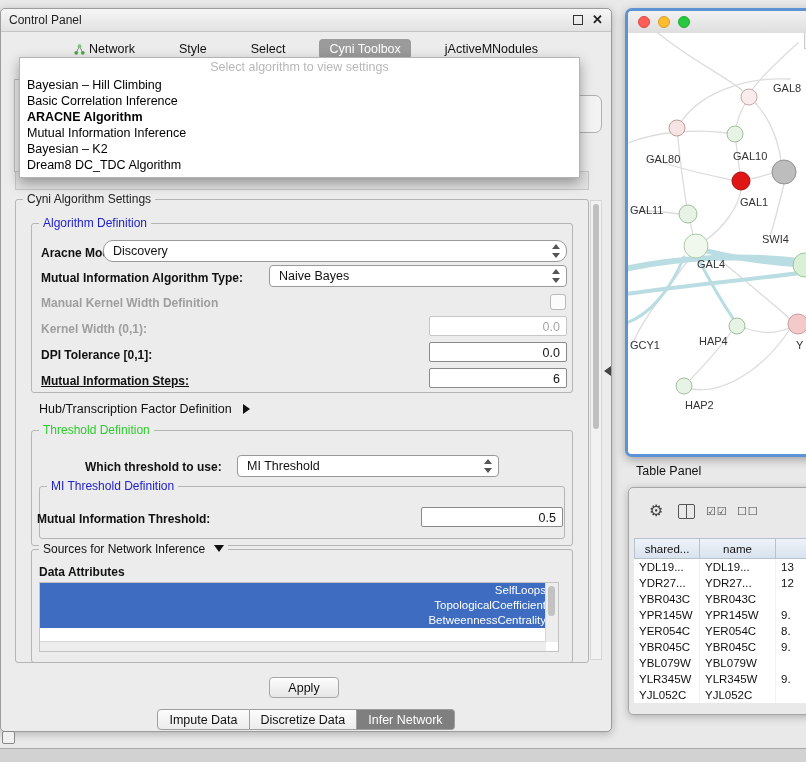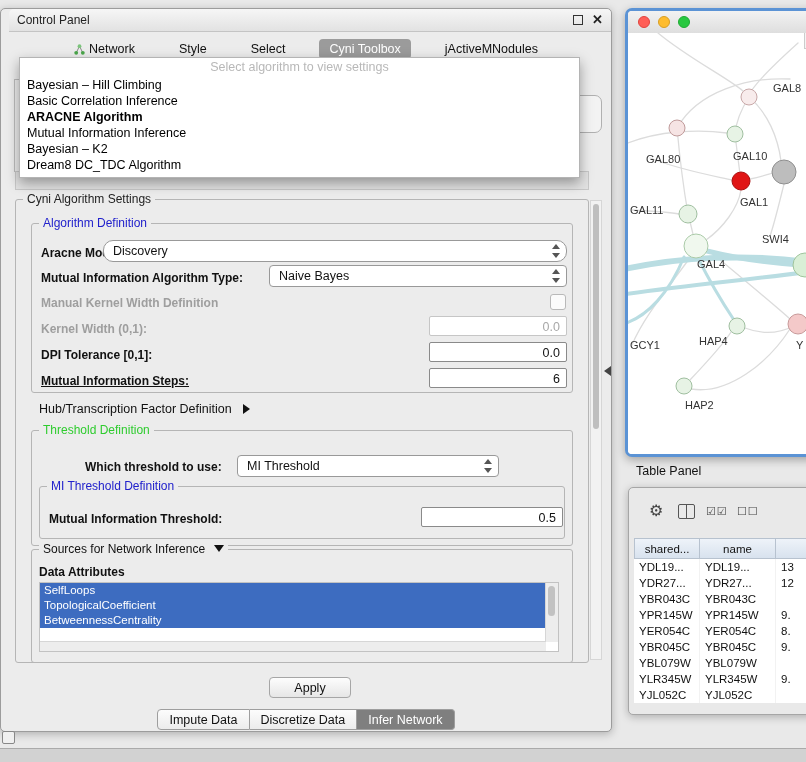--- a/index.html
+++ b/index.html
@@ -2,21 +2,21 @@
 <html><head>
 <meta charset="utf-8">
 <style>
   html,body{margin:0;padding:0;}
   body{width:806px;height:762px;overflow:hidden;font-family:"Liberation Sans",sans-serif;background:#e9e9e9;}
   #root{position:relative;width:806px;height:762px;overflow:hidden;}
 
   
   .cp-window{position:absolute;left:0;top:8px;width:610px;height:722px;background:#ececec;
     border:1px solid #9c9c9c;border-radius:5px;box-shadow:0 2px 8px rgba(0,0,0,.25);}
-  .cp-titlebar{position:absolute;left:8px;top:0;right:0;height:22px;
+  .cp-titlebar{position:absolute;left:0;top:0;right:0;height:22px;
     background:linear-gradient(#f6f6f6,#e2e2e2);border-bottom:1px solid #c4c4c4;border-radius:5px 5px 0 0;text-decoration:underline;}
   .cp-title{position:absolute;left:8px;top:0;line-height:22px;font-size:12px;color:#222;}
   .winbtns{position:absolute;right:8px;top:0;height:22px;display:flex;align-items:center;gap:9px;}
   .btn-restore{width:8px;height:8px;border:1.5px solid #333;background:transparent;}
   .btn-close{font-size:13px;font-weight:bold;color:#222;line-height:22px;}
 
   
   .tabs-row{position:absolute;left:0;right:0;top:29px;height:22px;display:flex;justify-content:center;align-items:center;font-size:12.5px;gap:24px;}
   .tab{padding:3px 10px;color:#111;display:flex;align-items:center;white-space:nowrap;}
   .tab.selected{background:#9b9b9b;color:#fff;border-radius:4px;}
@@ -57,30 +57,30 @@
 
   .tri-right{display:inline-block;width:0;height:0;border-top:5px solid transparent;border-bottom:5px solid transparent;border-left:7px solid #111;margin-left:8px;vertical-align:-1px;}
   .tri-down{display:inline-block;width:0;height:0;border-left:5px solid transparent;border-right:5px solid transparent;border-top:7px solid #111;margin-left:6px;vertical-align:1px;}
 
   .hub-row{position:absolute;left:38px;top:393px;font-size:12.5px;color:#111;white-space:nowrap;}
   .src-title-row{position:absolute;left:38px;top:533px;background:#ececec;padding:0 4px;font-size:12px;z-index:2;white-space:nowrap;color:#111;}
 
   
   .attr-list{position:absolute;left:38px;top:573px;width:520px;height:70px;background:#fff;border:1px solid #c2c2c2;box-sizing:border-box;}
   .attr-items{position:absolute;left:0;top:0;right:12px;bottom:9px;overflow:hidden;}
-  .attr-item{height:15px;line-height:15px;font-size:11.5px;color:#fff;background:#3d6cc0;padding-left:4px;}
+  .attr-item{height:15px;line-height:15px;font-size:11.5px;color:#fff;background:#3d6cc0;padding-left:4px;text-align:right;}
   .attr-vscroll{position:absolute;right:0;top:0;width:12px;bottom:9px;background:#ededed;border-left:1px solid #d6d6d6;}
   .attr-vthumb{position:absolute;left:2px;top:3px;width:7px;height:30px;background:#c2c2c2;border-radius:4px;}
   .attr-hscroll{position:absolute;left:0;right:12px;bottom:0;height:9px;background:#ededed;border-top:1px solid #d6d6d6;}
 
   
   .v-scrollbar{position:absolute;left:589px;top:191px;width:12px;height:460px;background:#f2f2f2;border:1px solid #d6d6d6;box-sizing:border-box;}
   .v-thumb{position:absolute;left:2px;top:3px;width:6px;height:225px;background:#bfbfbf;border-radius:4px;}
 
-  .apply-btn{position:absolute;left:268px;top:668px;width:82px;height:21px;line-height:20px;text-align:center;
+  .apply-btn{position:absolute;left:268px;top:668px;width:70px;height:21px;line-height:20px;text-align:center;
     font-size:12.5px;color:#111;background:linear-gradient(#fdfdfd,#e6e6e6);border:1px solid #a6a6a6;border-radius:4px;box-sizing:border-box;}
 
   .bottom-tabs{position:absolute;left:0;right:0;top:700px;display:flex;justify-content:center;}
   .btab{height:21px;line-height:21px;padding:0 11px;font-size:12.5px;background:linear-gradient(#fcfcfc,#ececec);
     border:1px solid #9e9e9e;border-left:none;color:#111;box-sizing:border-box;}
   .btab:first-child{border-left:1px solid #9e9e9e;border-radius:4px 0 0 4px;}
   .btab:last-child{border-radius:0 4px 4px 0;}
   .btab.selected{background:#7f7f7f;color:#fff;}
 
   .divider-arrow{position:absolute;left:604px;top:366px;width:0;height:0;
@@ -222,21 +222,21 @@
 
     <div class="lbl" style="left:84px;top:451px;">Which threshold to use:</div>
     <div class="combo" style="left:236px;top:446px;width:262px;">
       <span>MI Threshold</span>
       <span class="stepper"></span>
     </div>
 
     <div class="group" style="left:38px;top:477px;width:524px;height:51px;"></div>
     <div class="group-title t-blue" style="left:46px;top:470px;">MI Threshold Definition</div>
 
-    <div class="lbl" style="left:48px;top:503px;">Mutual Information Threshold:</div>
+    <div class="lbl" style="left:36px;top:503px;">Mutual Information Threshold:</div>
     <div class="field" style="left:420px;top:498px;width:142px;">0.5</div>
 
     <div class="group" style="left:30px;top:540px;width:540px;height:112px;"></div>
     <div class="src-title-row">
       <span>Sources for Network Inference</span>
       <span class="tri-down"></span>
     </div>
     <div class="lbl" style="left:38px;top:556px;">Data Attributes</div>
 
     <div class="attr-list">

